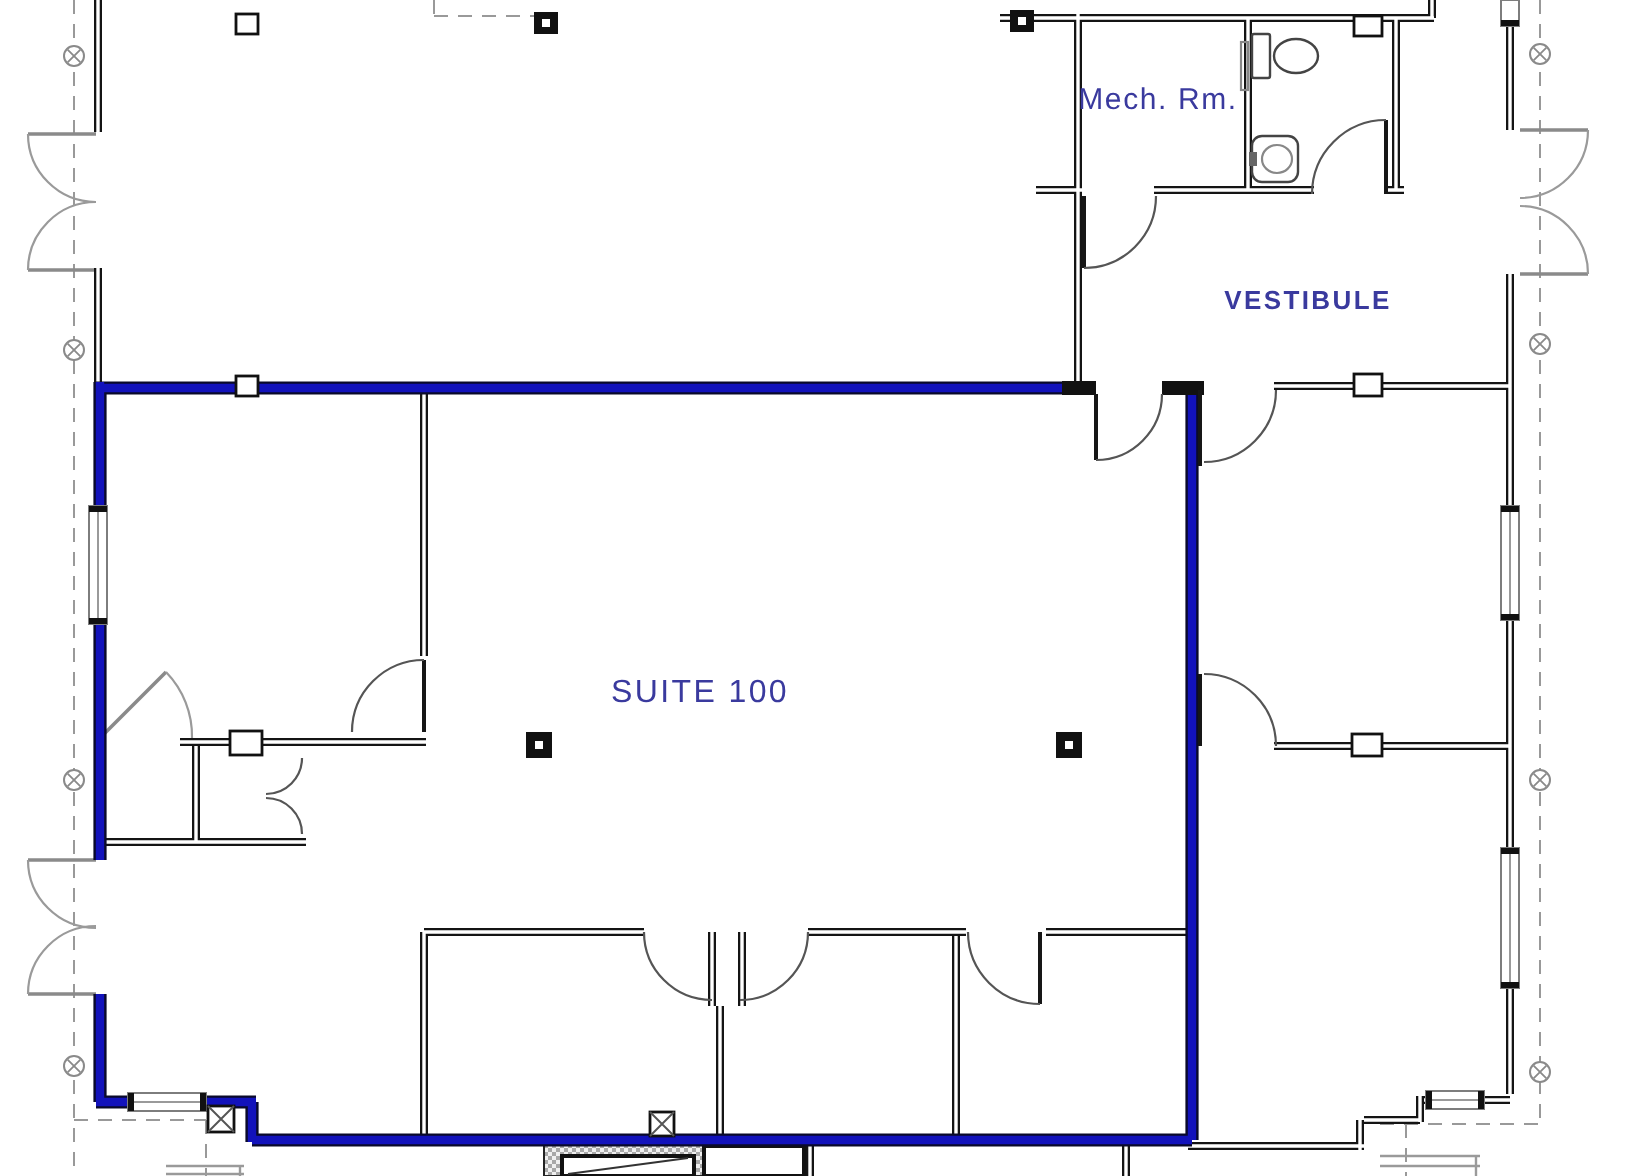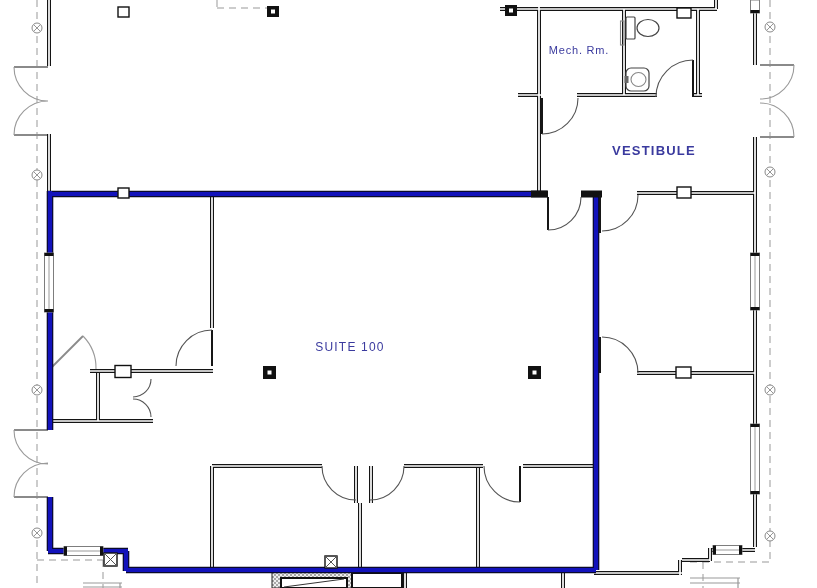--- a/index.html
+++ b/index.html
@@ -35,23 +35,23 @@
   .bubble-x{stroke:#8a8a8a;stroke-width:0.9;fill:none;}
   .steps{stroke:#9a9a9a;stroke-width:1.2;fill:none;}
   .jamb{fill:#111;}
   .shaft-outer{stroke:#222;stroke-width:1;}
   .shaft-inner{fill:#fff;stroke:#111;stroke-width:2;}
   .shaft-diag{stroke:#333;stroke-width:1;fill:none;}
   .plan-label{
     position:absolute;transform:translate(-50%,-50%);
     color:var(--label-color);white-space:nowrap;letter-spacing:0.8px;
   }
-  #label-mech{left:579px;top:50px;font-size:11px;}
+  #label-mech{left:579px;top:50px;font-size:15px;}
   #label-vest{left:654px;top:150px;font-size:13px;letter-spacing:1.2px;font-weight:bold;}
-  #label-suite{left:350px;top:347px;font-size:12px;letter-spacing:1.2px;}
+  #label-suite{left:350px;top:347px;font-size:16px;letter-spacing:1.2px;}
 </style>
 </head>
 <body>
 
 <div id="plan-wrap">
   <svg width="817" height="588" viewBox="0 0 817 588">
     <defs>
       <pattern id="hatch" width="4" height="4" patternUnits="userSpaceOnUse">
         <rect width="4" height="4" fill="#f0f0f0"></rect>
         <rect x="0" y="0" width="2" height="2" fill="#a8a8a8"></rect>

